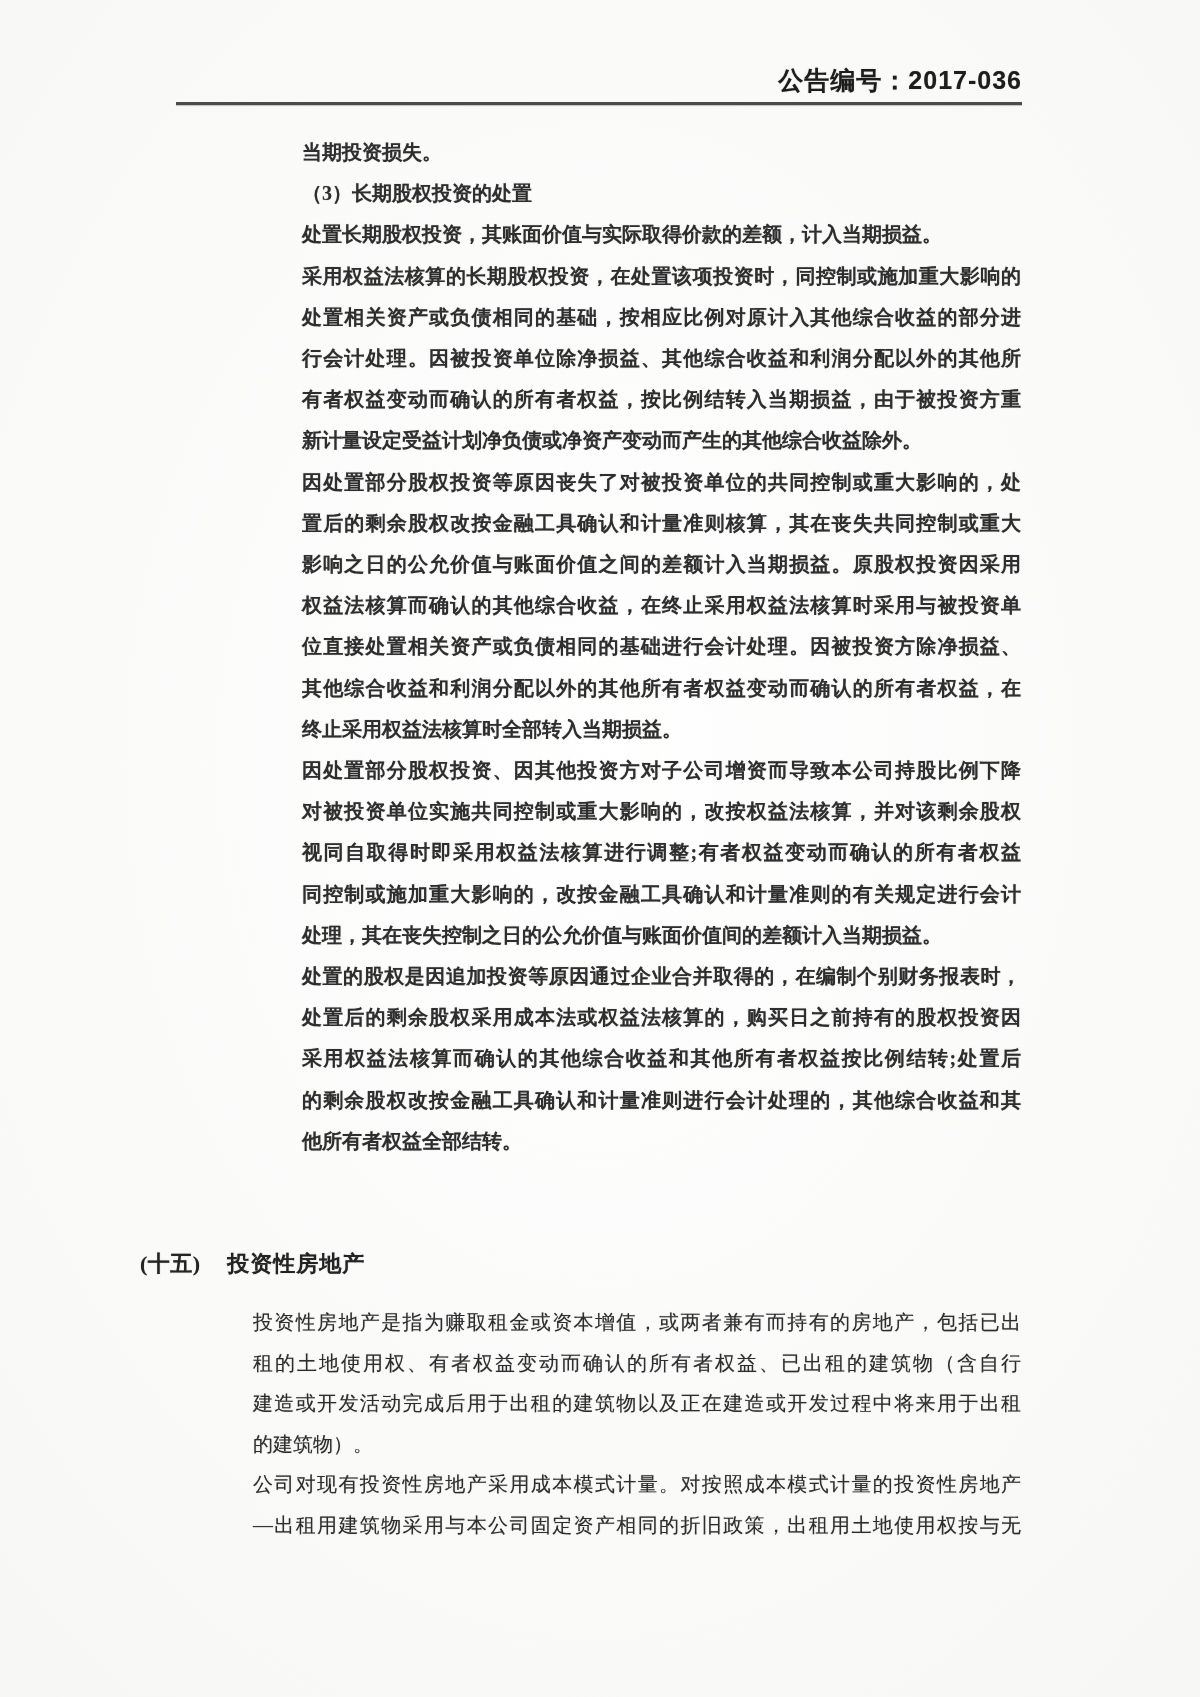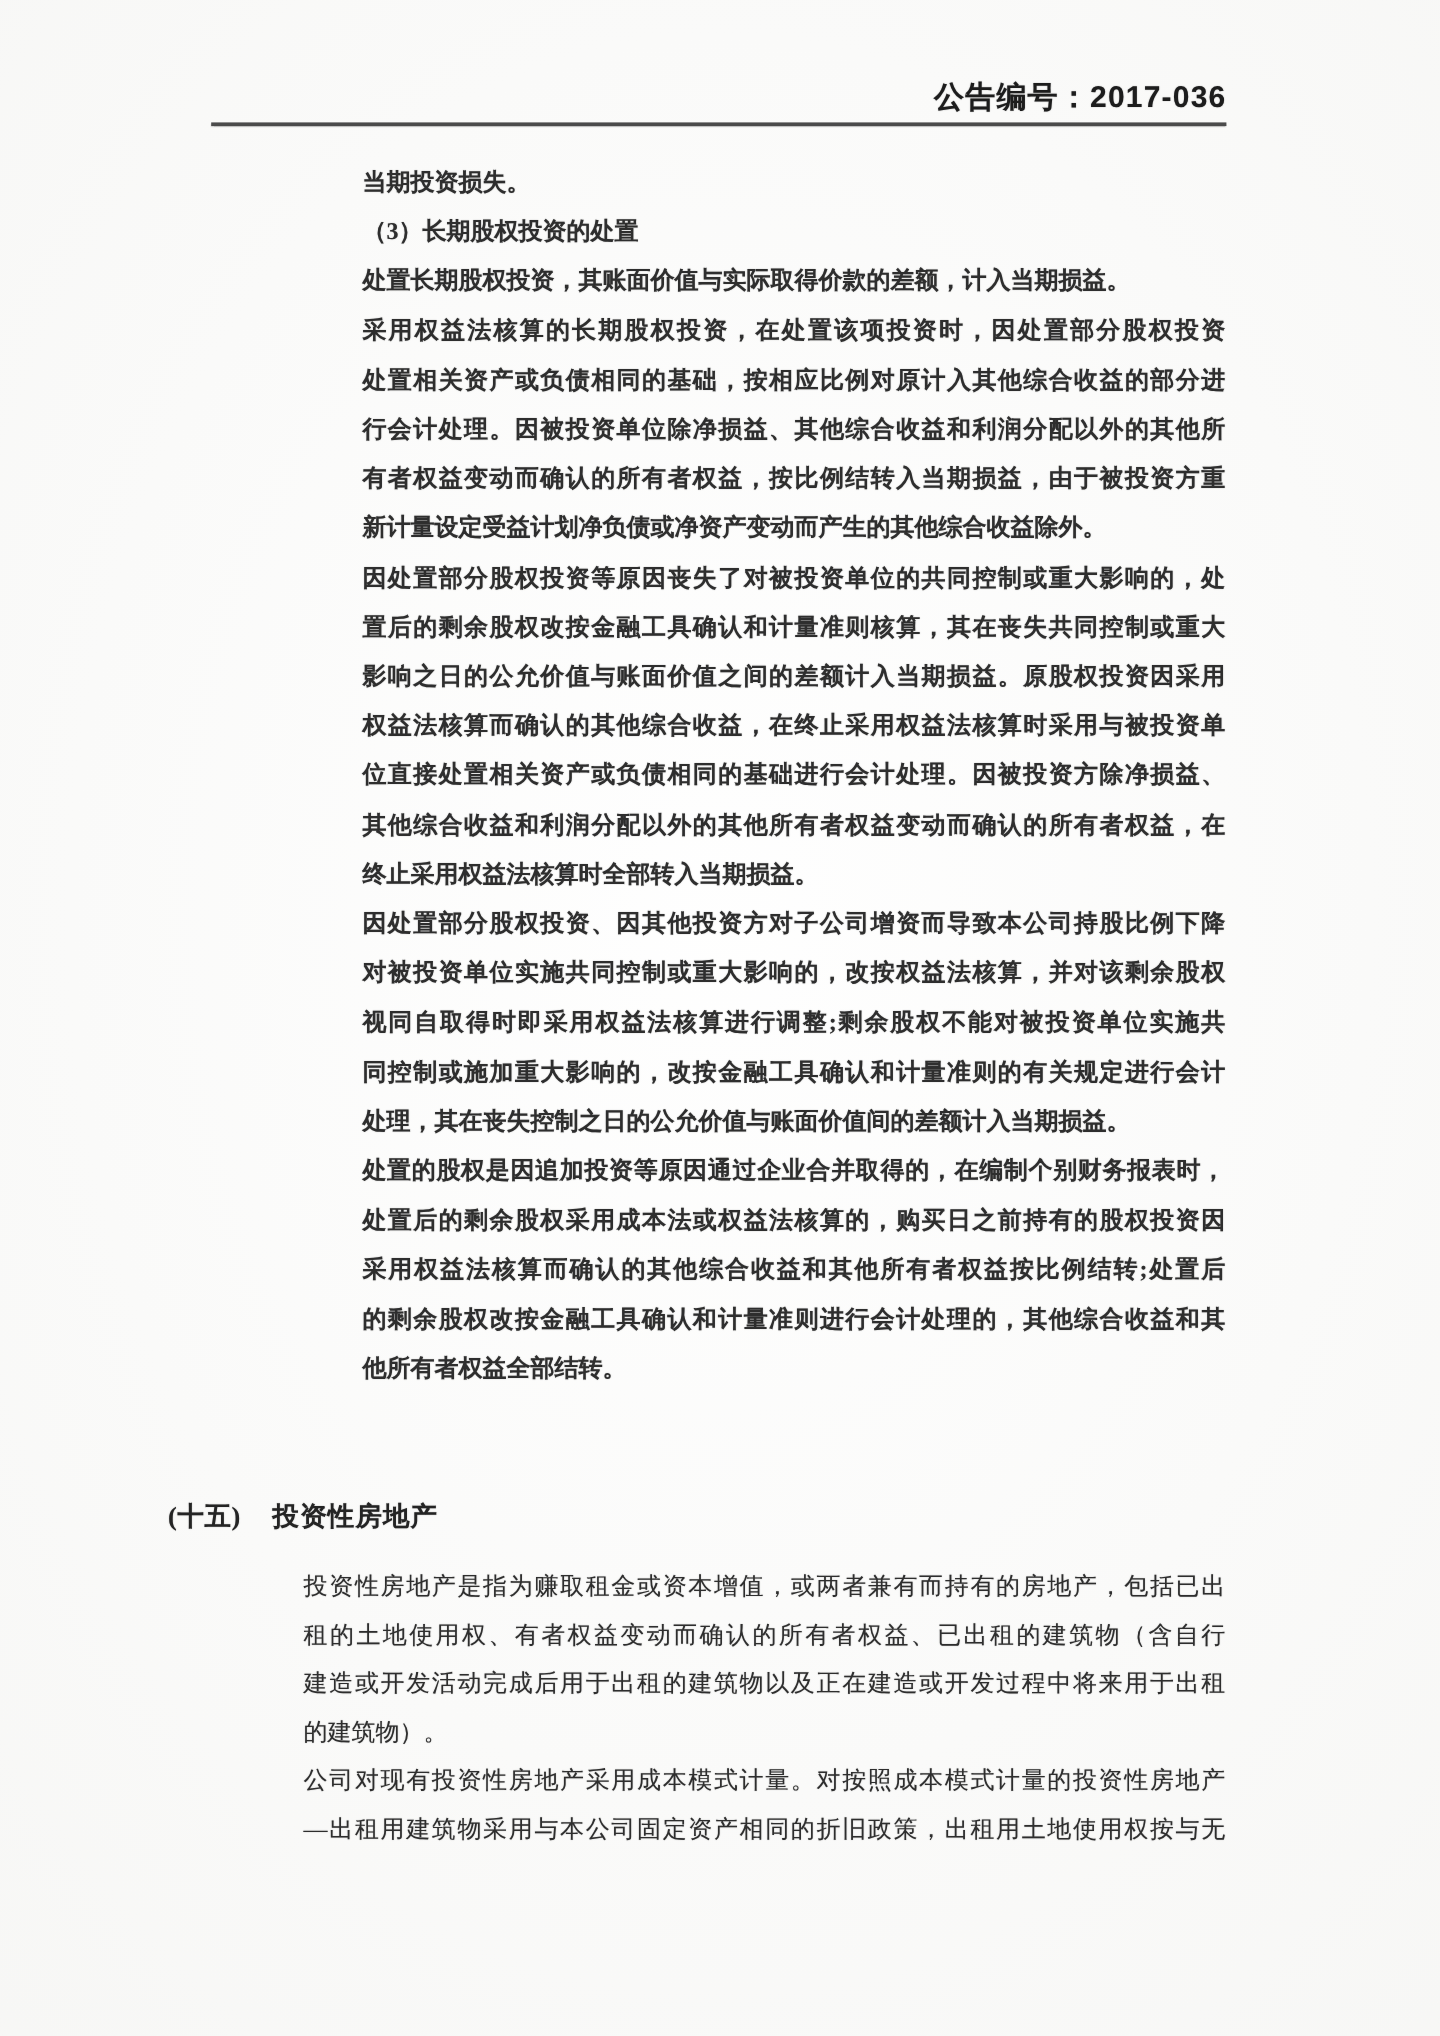--- a/index.html
+++ b/index.html
@@ -98,35 +98,35 @@
 <div class="page">
 
   <div class="doc-number">公告编号：2017-036</div>
 
   <div class="header-rule"></div>
 
   <div class="textblock block-equity">
       <div class="line">当期投资损失。</div>
       <div class="line">（3）长期股权投资的处置</div>
       <div class="line">处置长期股权投资，其账面价值与实际取得价款的差额，计入当期损益。</div>
-      <div class="line justify">采用权益法核算的长期股权投资，在处置该项投资时，因处置部分股权投资</div>
+      <div class="line justify">采用权益法核算的长期股权投资，在处置该项投资时，同控制或施加重大影响的</div>
       <div class="line justify">处置相关资产或负债相同的基础，按相应比例对原计入其他综合收益的部分进</div>
       <div class="line justify">行会计处理。因被投资单位除净损益、其他综合收益和利润分配以外的其他所</div>
       <div class="line justify">有者权益变动而确认的所有者权益，按比例结转入当期损益，由于被投资方重</div>
       <div class="line">新计量设定受益计划净负债或净资产变动而产生的其他综合收益除外。</div>
       <div class="line justify">因处置部分股权投资等原因丧失了对被投资单位的共同控制或重大影响的，处</div>
       <div class="line justify">置后的剩余股权改按金融工具确认和计量准则核算，其在丧失共同控制或重大</div>
       <div class="line justify">影响之日的公允价值与账面价值之间的差额计入当期损益。原股权投资因采用</div>
       <div class="line justify">权益法核算而确认的其他综合收益，在终止采用权益法核算时采用与被投资单</div>
       <div class="line justify">位直接处置相关资产或负债相同的基础进行会计处理。因被投资方除净损益、</div>
       <div class="line justify">其他综合收益和利润分配以外的其他所有者权益变动而确认的所有者权益，在</div>
       <div class="line">终止采用权益法核算时全部转入当期损益。</div>
       <div class="line justify">因处置部分股权投资、因其他投资方对子公司增资而导致本公司持股比例下降</div>
       <div class="line justify">对被投资单位实施共同控制或重大影响的，改按权益法核算，并对该剩余股权</div>
-      <div class="line justify">视同自取得时即采用权益法核算进行调整;剩余股权不能对被投资单位实施共</div>
+      <div class="line justify">视同自取得时即采用权益法核算进行调整;有者权益变动而确认的所有者权益</div>
       <div class="line justify">同控制或施加重大影响的，改按金融工具确认和计量准则的有关规定进行会计</div>
       <div class="line">处理，其在丧失控制之日的公允价值与账面价值间的差额计入当期损益。</div>
       <div class="line justify">处置的股权是因追加投资等原因通过企业合并取得的，在编制个别财务报表时，</div>
       <div class="line justify">处置后的剩余股权采用成本法或权益法核算的，购买日之前持有的股权投资因</div>
       <div class="line justify">采用权益法核算而确认的其他综合收益和其他所有者权益按比例结转;处置后</div>
       <div class="line justify">的剩余股权改按金融工具确认和计量准则进行会计处理的，其他综合收益和其</div>
       <div class="line">他所有者权益全部结转。</div>
     </div>
 
   <div class="section-heading">

